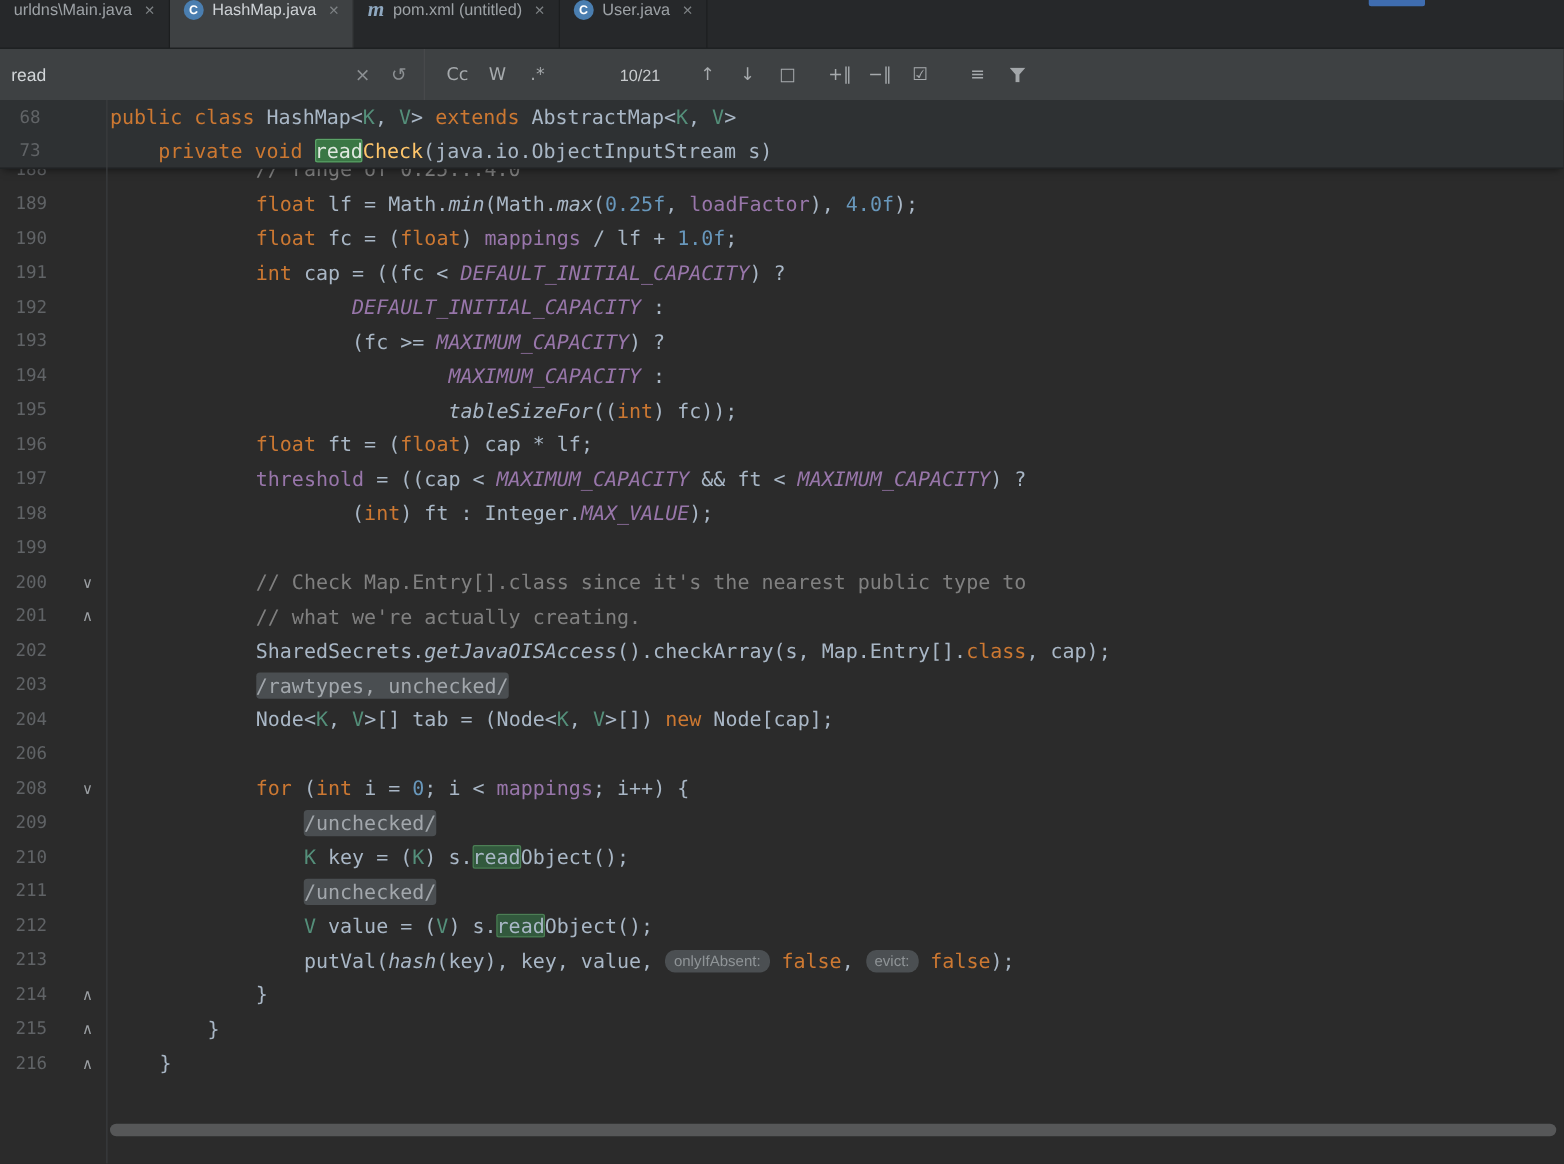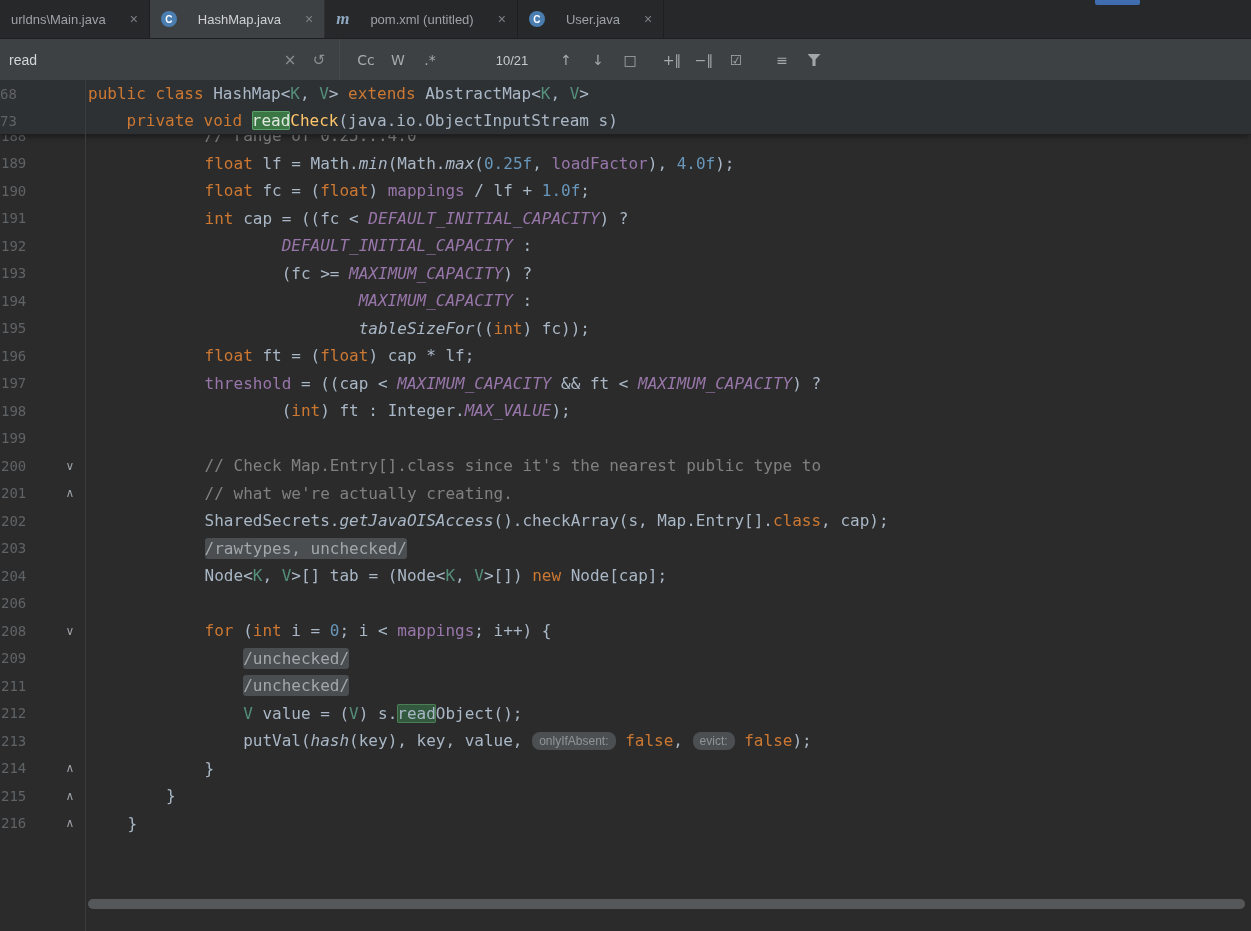--- a/index.html
+++ b/index.html
@@ -9,21 +9,21 @@
     font-family:"Liberation Sans",sans-serif;
     position:relative;
   }
   
   .tabbar{
     height:38px;background:var(--tabbar_bg,#26282a);
     display:flex;align-items:stretch;position:relative;
     border-bottom:1px solid #1d1f21;
   }
   .tab{
-    display:flex;align-items:center;gap:21px;padding:0 11px;
+    display:flex;gap:7px;padding:0 11px;
     color:#9da2a6;font-size:13px;cursor:pointer;
     border-right:1px solid rgba(0,0,0,.25);white-space:nowrap;
   }
   .tab.selected{background:var(--selected_tab_bg,#3e4143);color:#ced2d6;}
   .tab:first-child{padding-left:2px;}
   .tab-close{color:#7e8285;font-size:14px;margin-left:3px;}
   .icon-class{
     width:16px;height:16px;border-radius:50%;flex:none;
     background:#4a7eb0;color:#fff;font-size:10px;font-weight:bold;
     display:flex;align-items:center;justify-content:center;
@@ -70,21 +70,21 @@
   .gutter-line{position:absolute;left:85px;top:0;bottom:0;width:1px;background:#3a3d3f;z-index:4;}
   .sticky{
     position:absolute;top:0;left:0;right:0;z-index:3;
     background:#2e3133;border-bottom:1px solid #1e2022;
     box-shadow:0 3px 6px -2px rgba(0,0,0,.5);
   }
   .code{position:absolute;top:42px;left:1px;right:0;z-index:1;}
   .line{display:flex;align-items:center;height:27.5px;white-space:pre;}
   .sticky .line{height:27px;}
   .ln{
-    width:54px;flex:none;text-align:left;padding-right:6px;box-sizing:border-box;
+    width:54px;flex:none;text-align:center;padding-right:6px;box-sizing:border-box;
     color:var(--line_number,#606366);
     font-family:"DejaVu Sans Mono",monospace;font-size:14px;
   }
   .foldcol{
     width:30px;flex:none;text-align:center;color:#9b9fa3;
     font-family:"DejaVu Sans",sans-serif;font-size:12px;
   }
   .codeseg{
     font-family:"DejaVu Sans Mono",monospace;font-size:16px;
     color:var(--text,#a9b7c6);padding-left:4px;
@@ -189,20 +189,21 @@
       <div class="line"><span class="ln">198</span><span class="foldcol"></span><span class="codeseg"><span class="seg pl">                    (</span><span class="seg kw">int</span><span class="seg pl">) ft : Integer.</span><span class="seg cst">MAX_VALUE</span><span class="seg pl">);</span></span></div>
       <div class="line"><span class="ln">199</span><span class="foldcol"></span><span class="codeseg"></span></div>
       <div class="line"><span class="ln">200</span><span class="foldcol">∨</span><span class="codeseg"><span class="seg cmt">            // Check Map.Entry[].class since it's the nearest public type to</span></span></div>
       <div class="line"><span class="ln">201</span><span class="foldcol">∧</span><span class="codeseg"><span class="seg cmt">            // what we're actually creating.</span></span></div>
       <div class="line"><span class="ln">202</span><span class="foldcol"></span><span class="codeseg"><span class="seg pl">            SharedSecrets.</span><span class="seg stm">getJavaOISAccess</span><span class="seg pl">().checkArray(s, Map.Entry[].</span><span class="seg kw">class</span><span class="seg pl">, cap);</span></span></div>
       <div class="line"><span class="ln">203</span><span class="foldcol"></span><span class="codeseg"><span class="seg pl">            </span><span class="seg fpill">/rawtypes, unchecked/</span></span></div>
       <div class="line"><span class="ln">204</span><span class="foldcol"></span><span class="codeseg"><span class="seg pl">            Node&lt;</span><span class="seg tp">K</span><span class="seg pl">, </span><span class="seg tp">V</span><span class="seg pl">&gt;[] tab = (Node&lt;</span><span class="seg tp">K</span><span class="seg pl">, </span><span class="seg tp">V</span><span class="seg pl">&gt;[]) </span><span class="seg kw">new</span><span class="seg pl"> Node[cap];</span></span></div>
       <div class="line"><span class="ln">206</span><span class="foldcol"></span><span class="codeseg"></span></div>
       <div class="line"><span class="ln">208</span><span class="foldcol">∨</span><span class="codeseg"><span class="seg pl">            </span><span class="seg kw">for</span><span class="seg pl"> (</span><span class="seg kw">int</span><span class="seg pl"> i = </span><span class="seg num">0</span><span class="seg pl">; i &lt; </span><span class="seg fld">mappings</span><span class="seg pl">; i++) {</span></span></div>
       <div class="line"><span class="ln">209</span><span class="foldcol"></span><span class="codeseg"><span class="seg pl">                </span><span class="seg fpill">/unchecked/</span></span></div>
+      <div class="line"><span class="ln">210</span><span class="foldcol"></span><span class="codeseg"><span class="seg pl">                </span><span class="seg tp">K</span><span class="seg pl"> key = (</span><span class="seg tp">K</span><span class="seg pl">) s.</span><span class="seg m">read</span><span class="seg pl">Object();</span></span></div>
       <div class="line"><span class="ln">211</span><span class="foldcol"></span><span class="codeseg"><span class="seg pl">                </span><span class="seg fpill">/unchecked/</span></span></div>
       <div class="line"><span class="ln">212</span><span class="foldcol"></span><span class="codeseg"><span class="seg pl">                </span><span class="seg tp">V</span><span class="seg pl"> value = (</span><span class="seg tp">V</span><span class="seg pl">) s.</span><span class="seg m">read</span><span class="seg pl">Object();</span></span></div>
       <div class="line"><span class="ln">213</span><span class="foldcol"></span><span class="codeseg"><span class="seg pl">                putVal(</span><span class="seg stm">hash</span><span class="seg pl">(key), key, value, </span><span class="seg hint">onlyIfAbsent:</span><span class="seg pl"> </span><span class="seg kw">false</span><span class="seg pl">, </span><span class="seg hint">evict:</span><span class="seg pl"> </span><span class="seg kw">false</span><span class="seg pl">);</span></span></div>
       <div class="line"><span class="ln">214</span><span class="foldcol">∧</span><span class="codeseg"><span class="seg pl">            }</span></span></div>
       <div class="line"><span class="ln">215</span><span class="foldcol">∧</span><span class="codeseg"><span class="seg pl">        }</span></span></div>
       <div class="line"><span class="ln">216</span><span class="foldcol">∧</span><span class="codeseg"><span class="seg pl">    }</span></span></div>
     </div>
   <div class="sticky" id="sticky">
       <div class="line"><span class="ln">68</span><span class="foldcol"></span><span class="codeseg"><span class="seg kw">public </span><span class="seg kw">class </span><span class="seg pl">HashMap&lt;</span><span class="seg tp">K</span><span class="seg pl">, </span><span class="seg tp">V</span><span class="seg pl">&gt; </span><span class="seg kw">extends </span><span class="seg pl">AbstractMap&lt;</span><span class="seg tp">K</span><span class="seg pl">, </span><span class="seg tp">V</span><span class="seg pl">&gt;</span></span></div>
       <div class="line"><span class="ln">73</span><span class="foldcol"></span><span class="codeseg"><span class="seg pl">    </span><span class="seg kw">private </span><span class="seg kw">void </span><span class="seg mc">read</span><span class="seg mth">Check</span><span class="seg pl">(java.io.ObjectInputStream s)</span></span></div>

